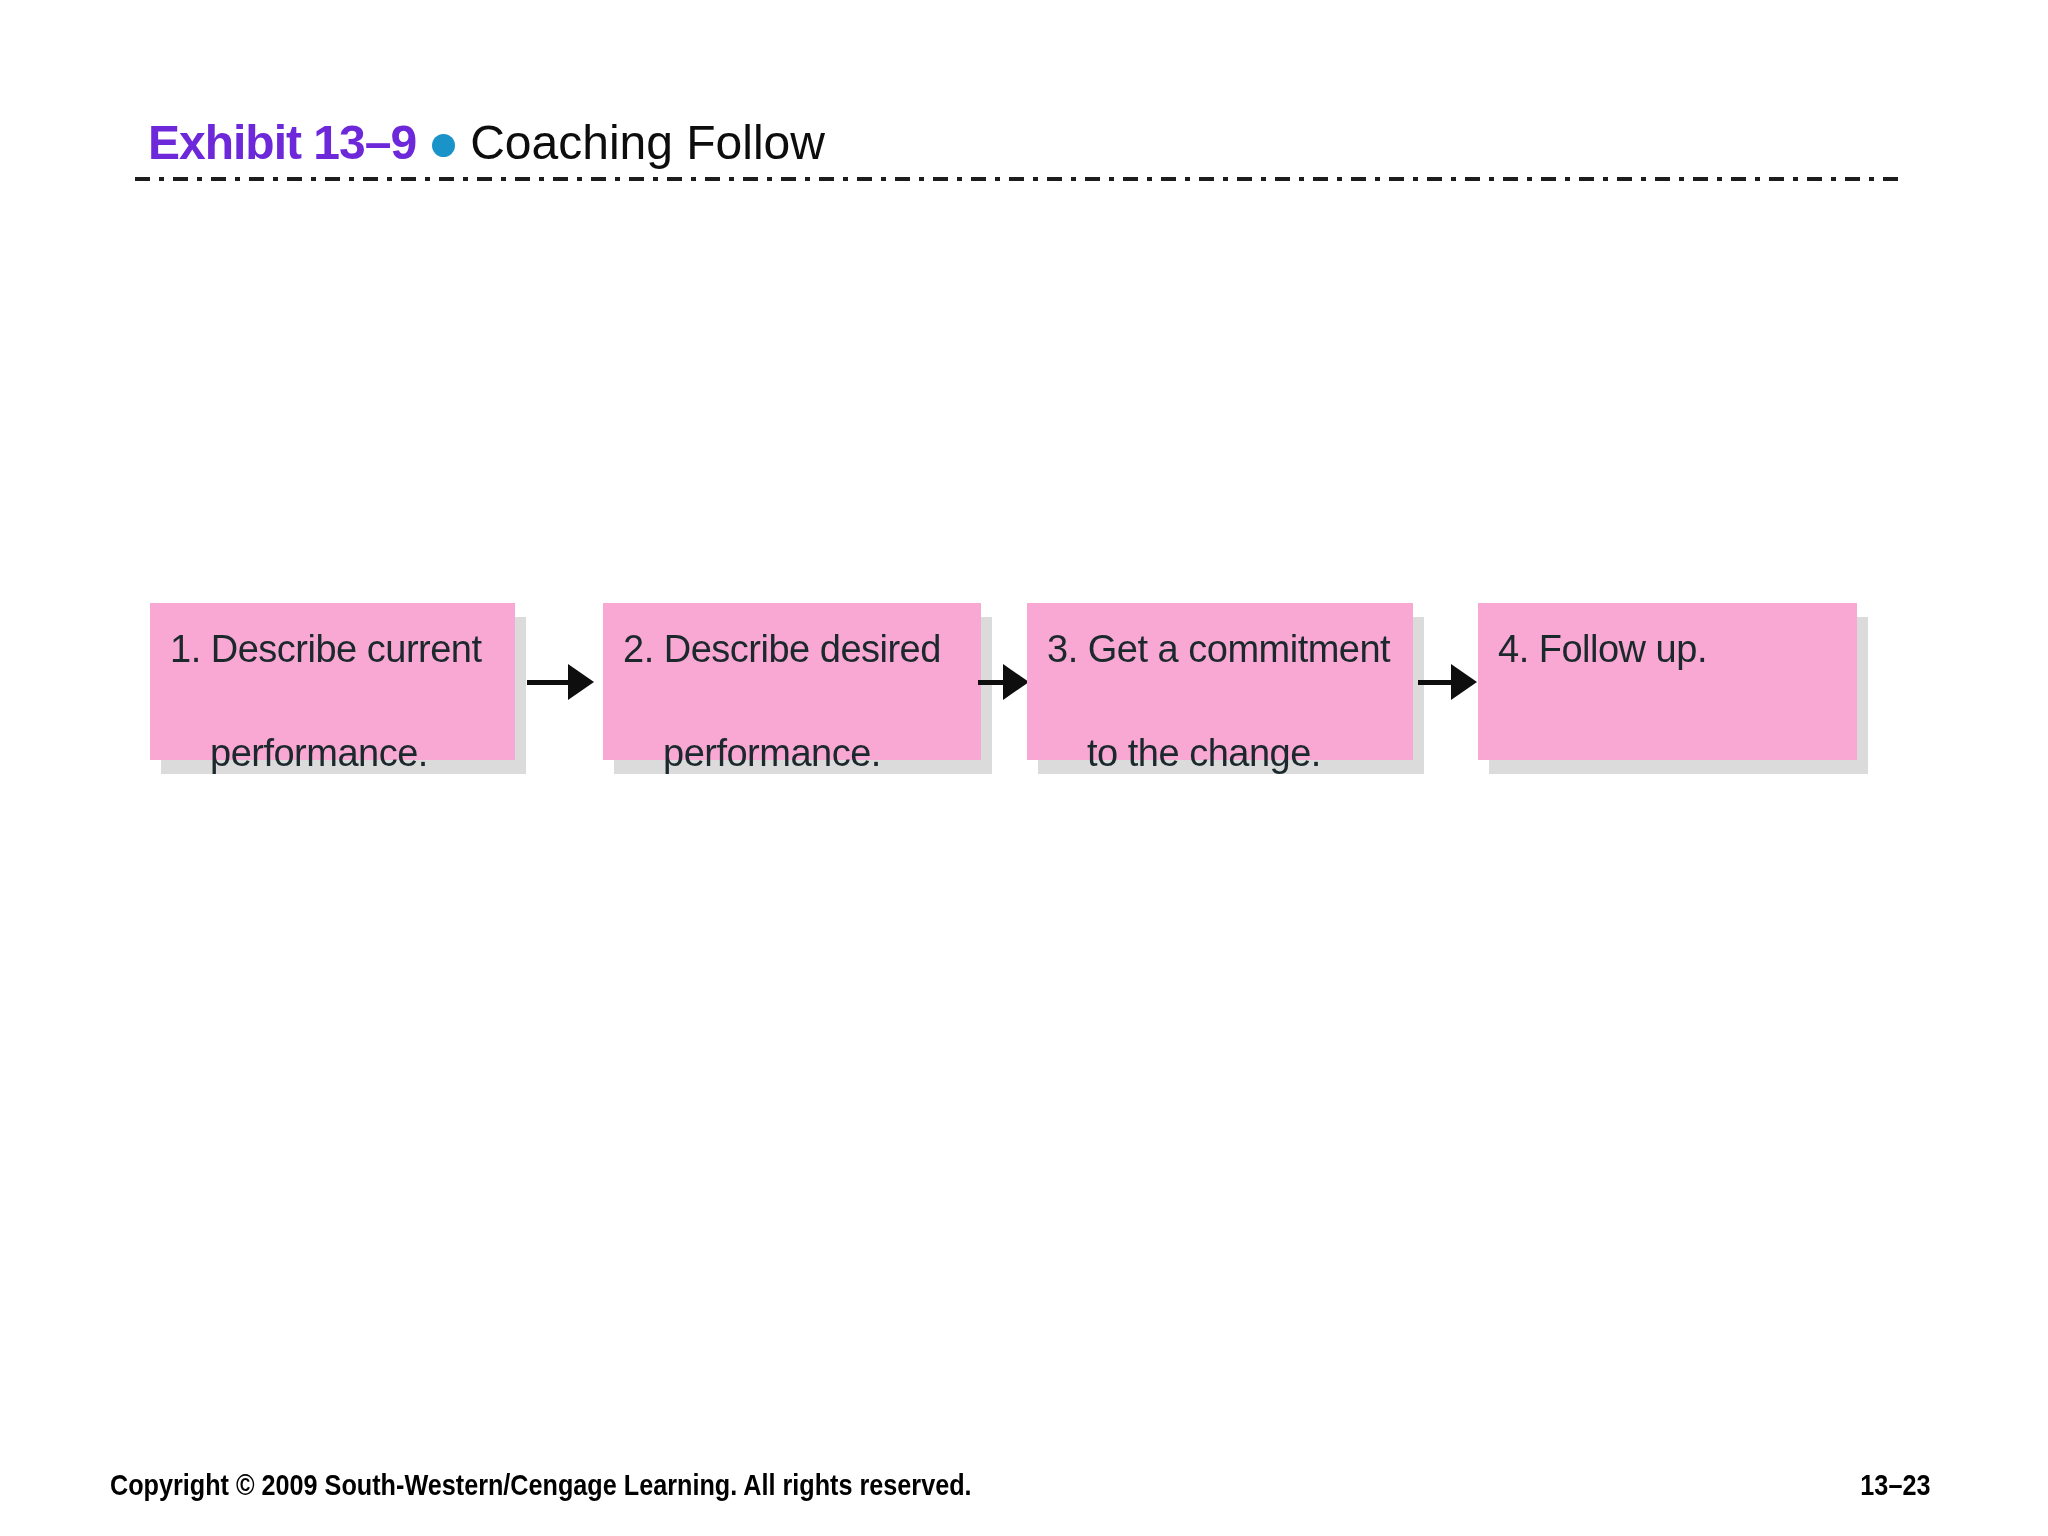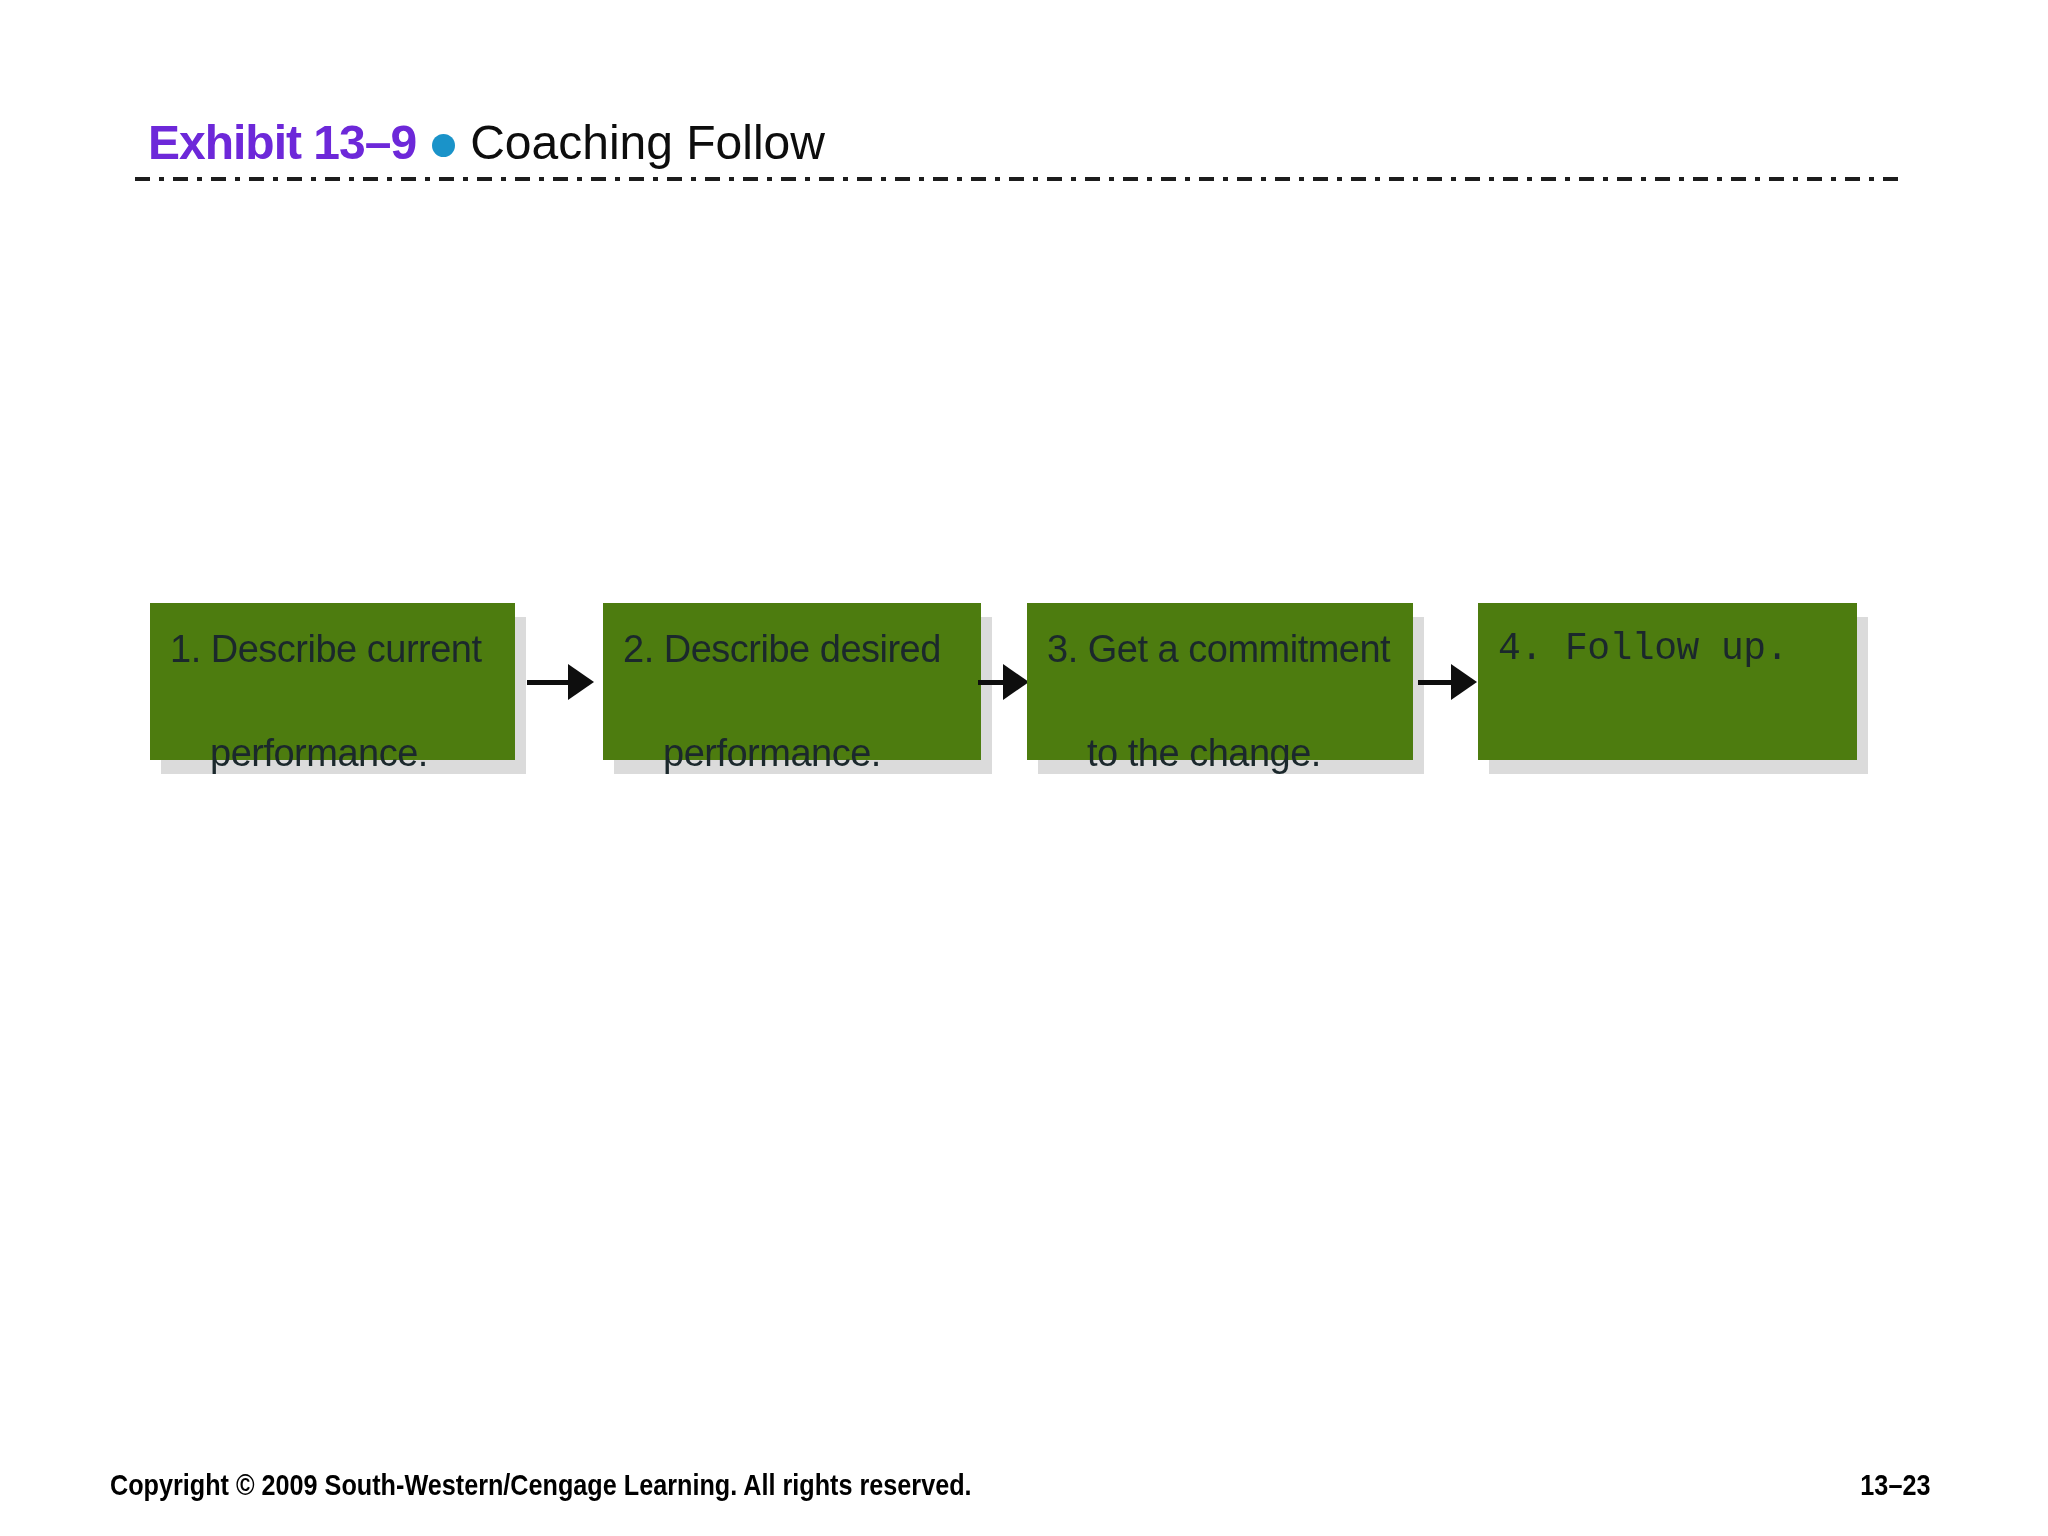--- a/index.html
+++ b/index.html
@@ -28,27 +28,27 @@
     position:absolute; left:135px; top:177px; width:1770px; height:4px;
     background:repeating-linear-gradient(90deg,
       #1d1d1d 0 15px, transparent 15px 24px,
       #1d1d1d 24px 29px, transparent 29px 38px);
   }
 
   
   .diagram { position:absolute; left:0; top:0; width:100%; height:100%; }
   .step-box {
     position:absolute; top:603px; height:157px;
-    background:#4d7c0f; box-shadow:11px 14px 0 #dbdbdb;
+    background:#f9a8d4; box-shadow:11px 14px 0 #dbdbdb;
     color:#1b282c; font-size:38px; line-height:56px; letter-spacing:-0.5px;
   }
   .b1 { left:150px;  width:365px; }
   .b2 { left:603px;  width:378px; }
   .b3 { left:1027px; width:386px; }
-  .b4 { left:1478px; width:379px;font-family:Liberation Mono, monospace; }
+  .b4 { left:1478px; width:379px; }
   .box-text { padding:18px 10px 0 20px; }
   .line1 { display:block; }
   .line2 { display:block; margin-left:40px;margin-top:48px; }
 
   .flow-arrow { position:absolute; top:663px; height:38px; }
   .a1 { left:527px;  width:67px; }
   .a2 { left:978px;  width:51px; }
   .a3 { left:1418px; width:59px; }
   .flow-arrow .shaft {
     position:absolute; left:0; right:22px; top:17px; height:5px; background:#0e0e0e;

